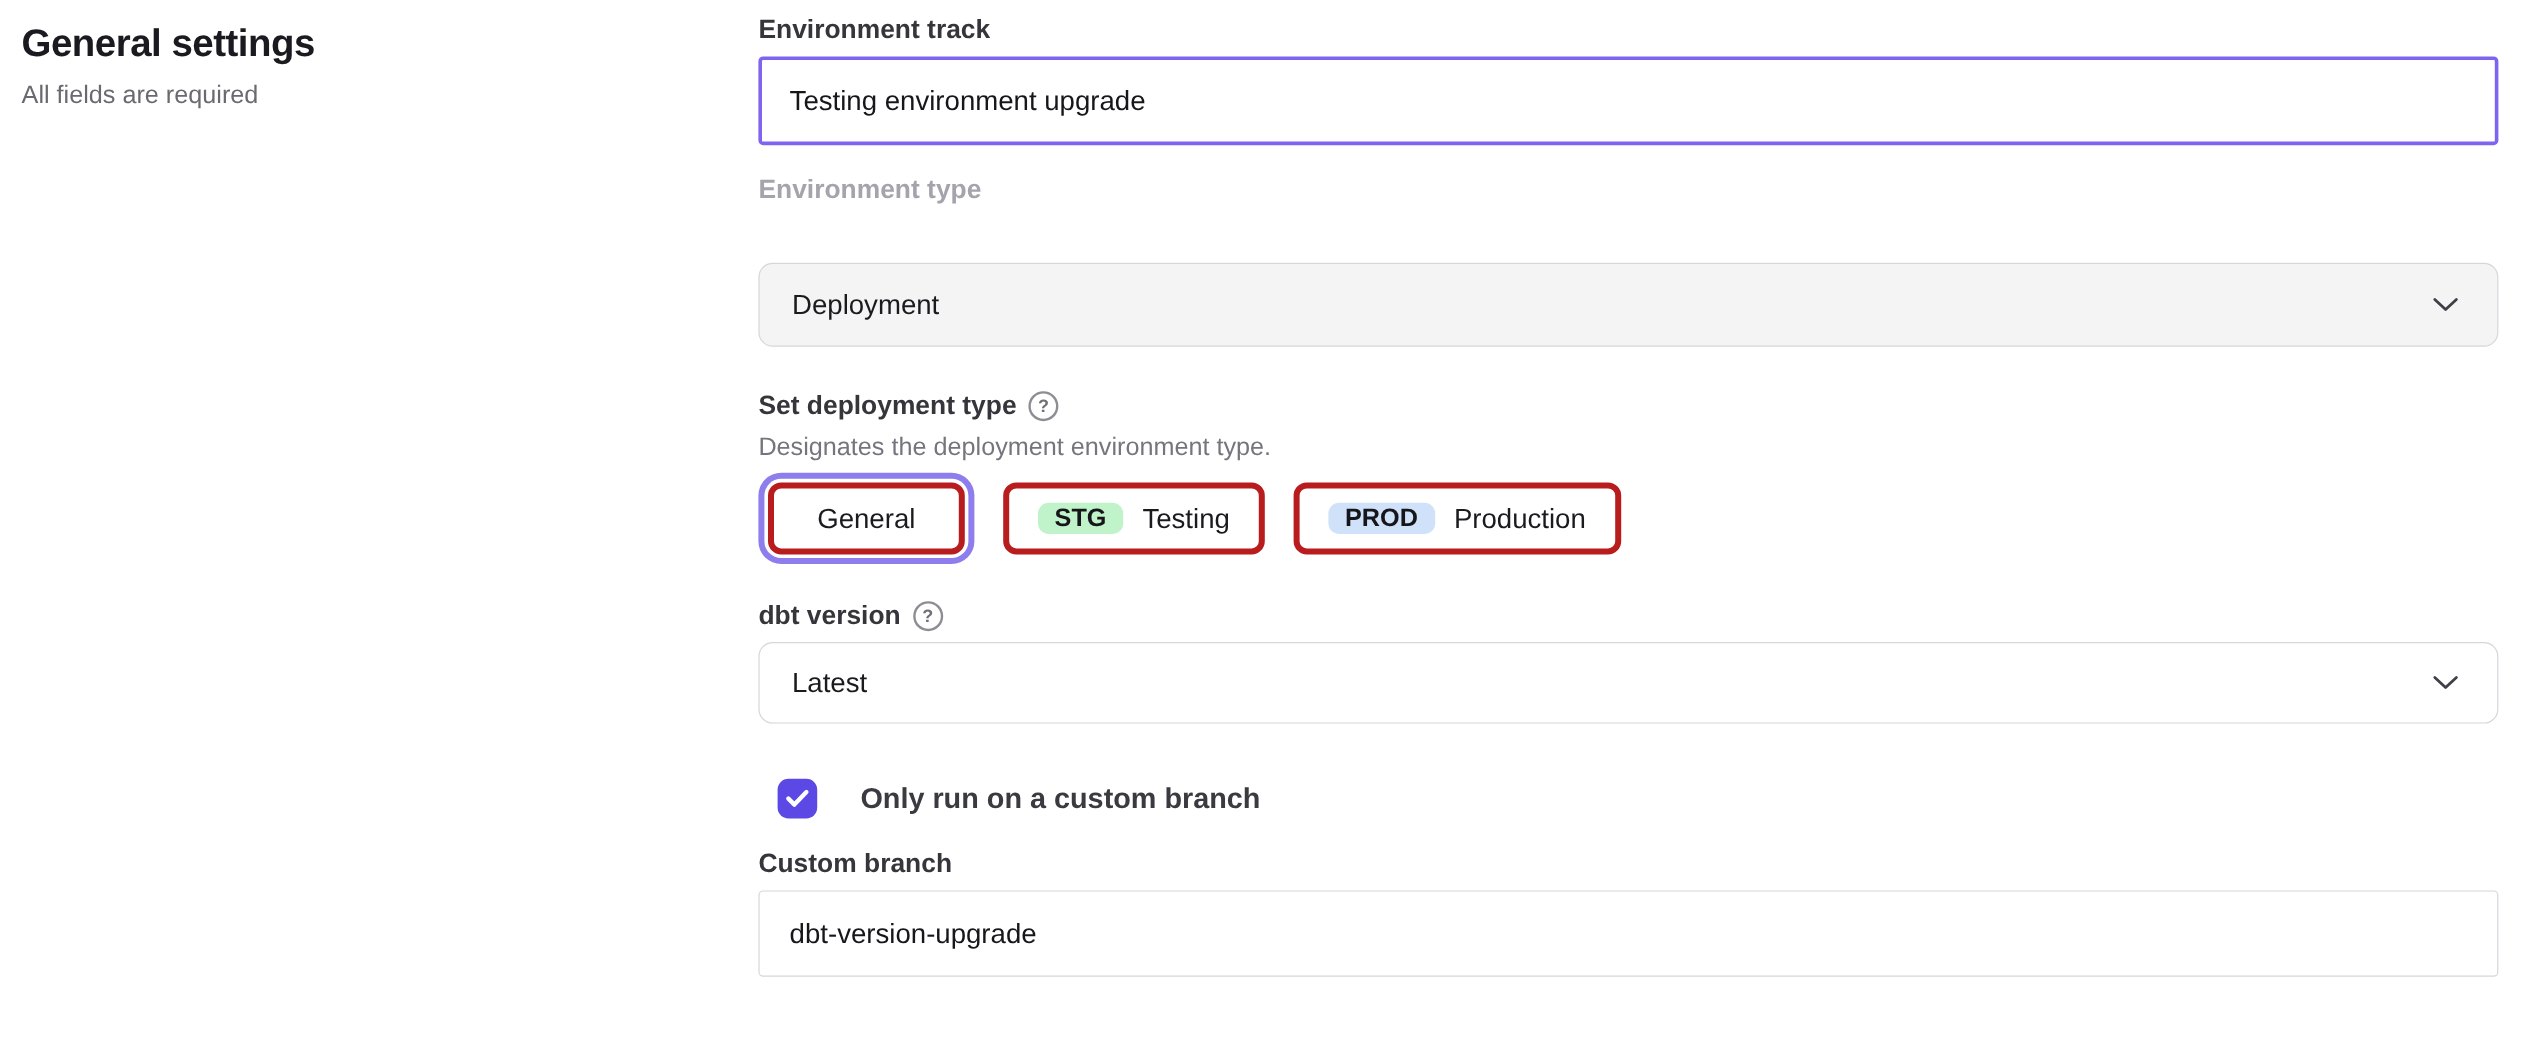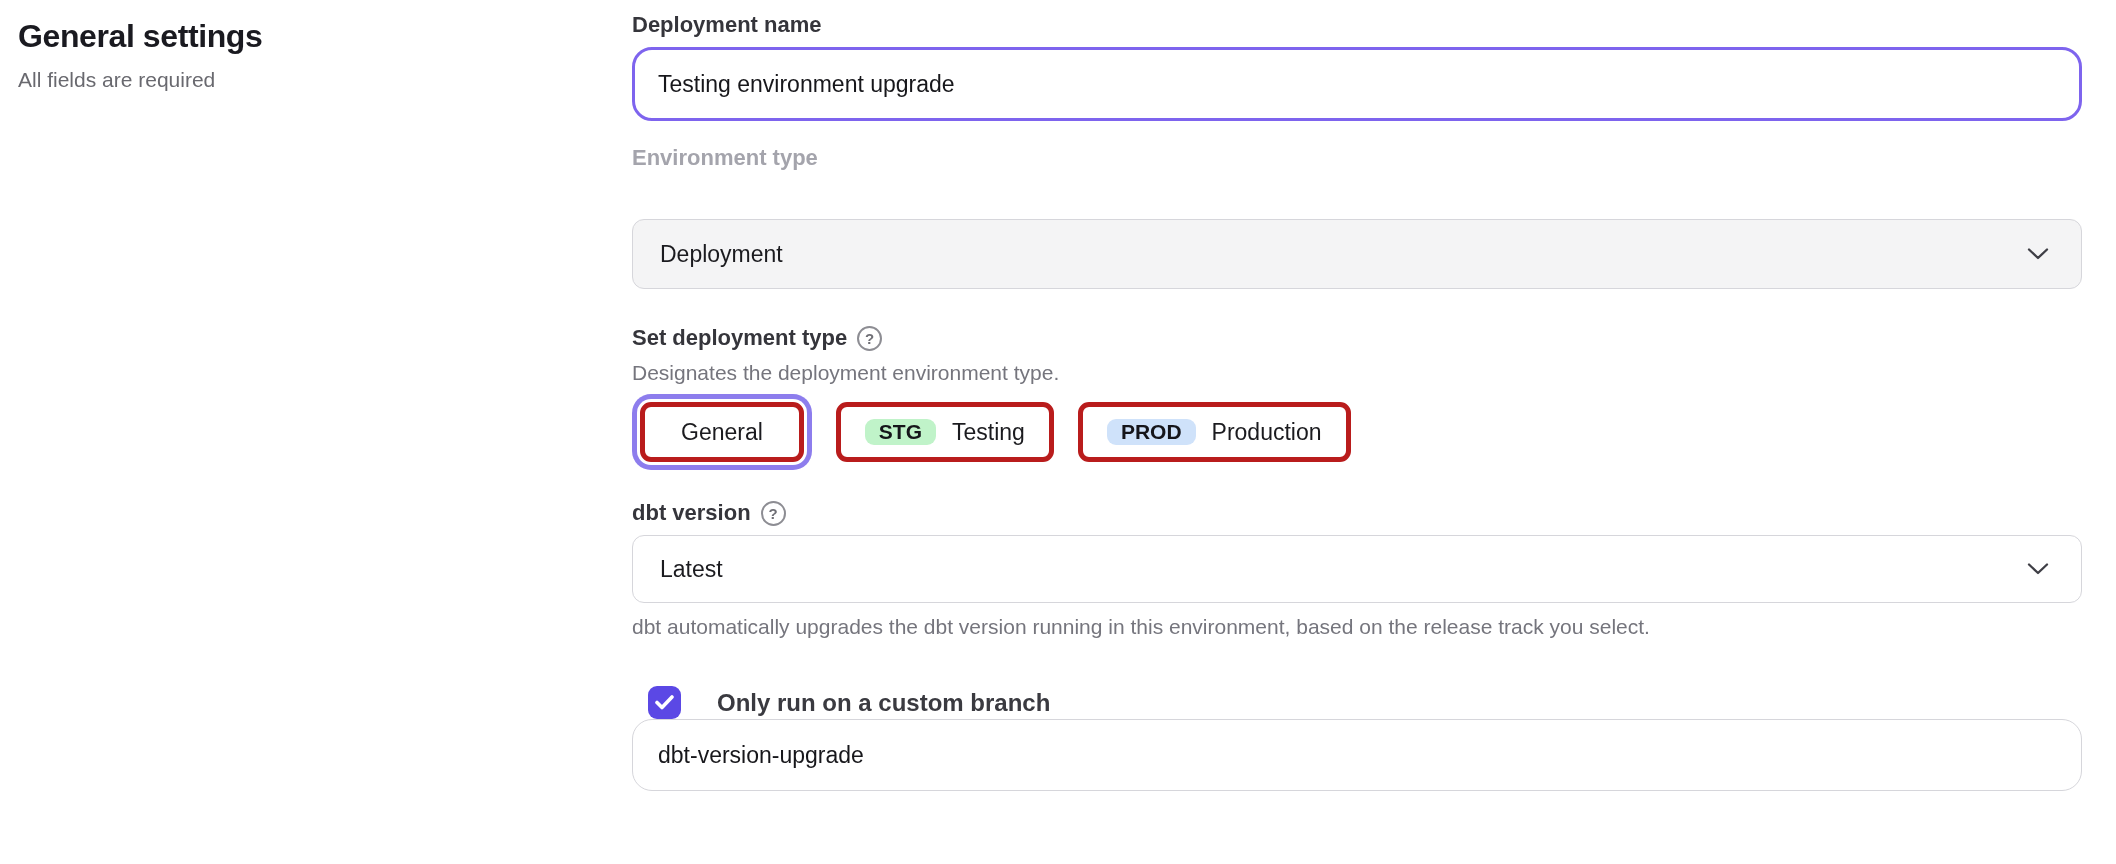--- a/index.html
+++ b/index.html
@@ -35,21 +35,21 @@
   .help-icon {
     width: 25px; height: 25px; border-radius: 50%;
     border: 2px solid #8d8d93; color: #6f6f75;
     font-size: 15px; font-weight: 700; line-height: 21px;
     display: inline-flex; align-items: center; justify-content: center;
     background: #fff; flex: 0 0 auto; cursor: default;
   }
 
   .text-input {
     display: block; width: 100%; height: 74px;
-    border: 1px solid var(--color-border, #d6d6db); border-radius: 20px;
+    border: 1px solid var(--color-border, #d6d6db); border-radius: 4px;
     padding: 0 25px; font-size: 23px; color: #17171b;
     font-family: "Liberation Sans", "DejaVu Sans", sans-serif;
     background: #fff; outline: none;
   }
   .text-input.focused { border: 3px solid var(--color-accent, #7e64ee); padding: 0 23px; }
 
   .select {
     position: relative; width: 100%; height: 70px;
     border: 1px solid var(--color-border, #d6d6db); border-radius: 12px;
     background: #ffffff; display: flex; align-items: center;
@@ -104,21 +104,21 @@
 
 <div class="page">
 
   <div class="intro">
     <div class="page-title">General settings</div>
     <div class="page-subtitle">All fields are required</div>
   </div>
 
   <div class="form-col">
 
-    <label class="field-label">Deployment name</label>
+    <label class="field-label">Environment track</label>
     <input class="text-input focused" type="text" value="Testing environment upgrade" style="">
 
     <label class="field-label disabled mt-env-type">Environment type</label>
     <div class="select disabled" aria-disabled="true">
       <span>Deployment</span>
       <span class="chevron">
         <svg width="22" height="13" viewBox="0 0 22 13">
             <polyline points="2,2 11,10.5 20,2" fill="none" stroke="#3f3f46" stroke-width="2.3" stroke-linecap="round" stroke-linejoin="round"></polyline>
           </svg>
       </span>
@@ -149,27 +149,27 @@
       <span class="help-icon">?</span>
     </div>
     <div class="select" style="height:68px;">
       <span>Latest</span>
       <span class="chevron">
         <svg width="22" height="13" viewBox="0 0 22 13">
             <polyline points="2,2 11,10.5 20,2" fill="none" stroke="#3f3f46" stroke-width="2.3" stroke-linecap="round" stroke-linejoin="round"></polyline>
           </svg>
       </span>
     </div>
-    <div class="helper-text mt-helper2">dbt automatically upgrades the dbt version running in this environment, based on the release track you select.</div>
 
     <div class="checkbox-row mt-checkbox">
       <span class="checkbox-box" role="checkbox" aria-checked="true">
         <svg width="19" height="15" viewBox="0 0 19 15">
             <polyline points="2,7.5 7,12.5 17,2" fill="none" stroke="#ffffff" stroke-width="3.6" stroke-linecap="round" stroke-linejoin="round"></polyline>
           </svg>
       </span>
       <span class="checkbox-label">Only run on a custom branch</span>
     </div>
 
+    <label class="field-label mt-custom-branch">Custom branch</label>
     <input class="text-input" style="height: 72px;" type="text" value="dbt-version-upgrade">
 
   </div>
 </div>
 
 </body></html>

